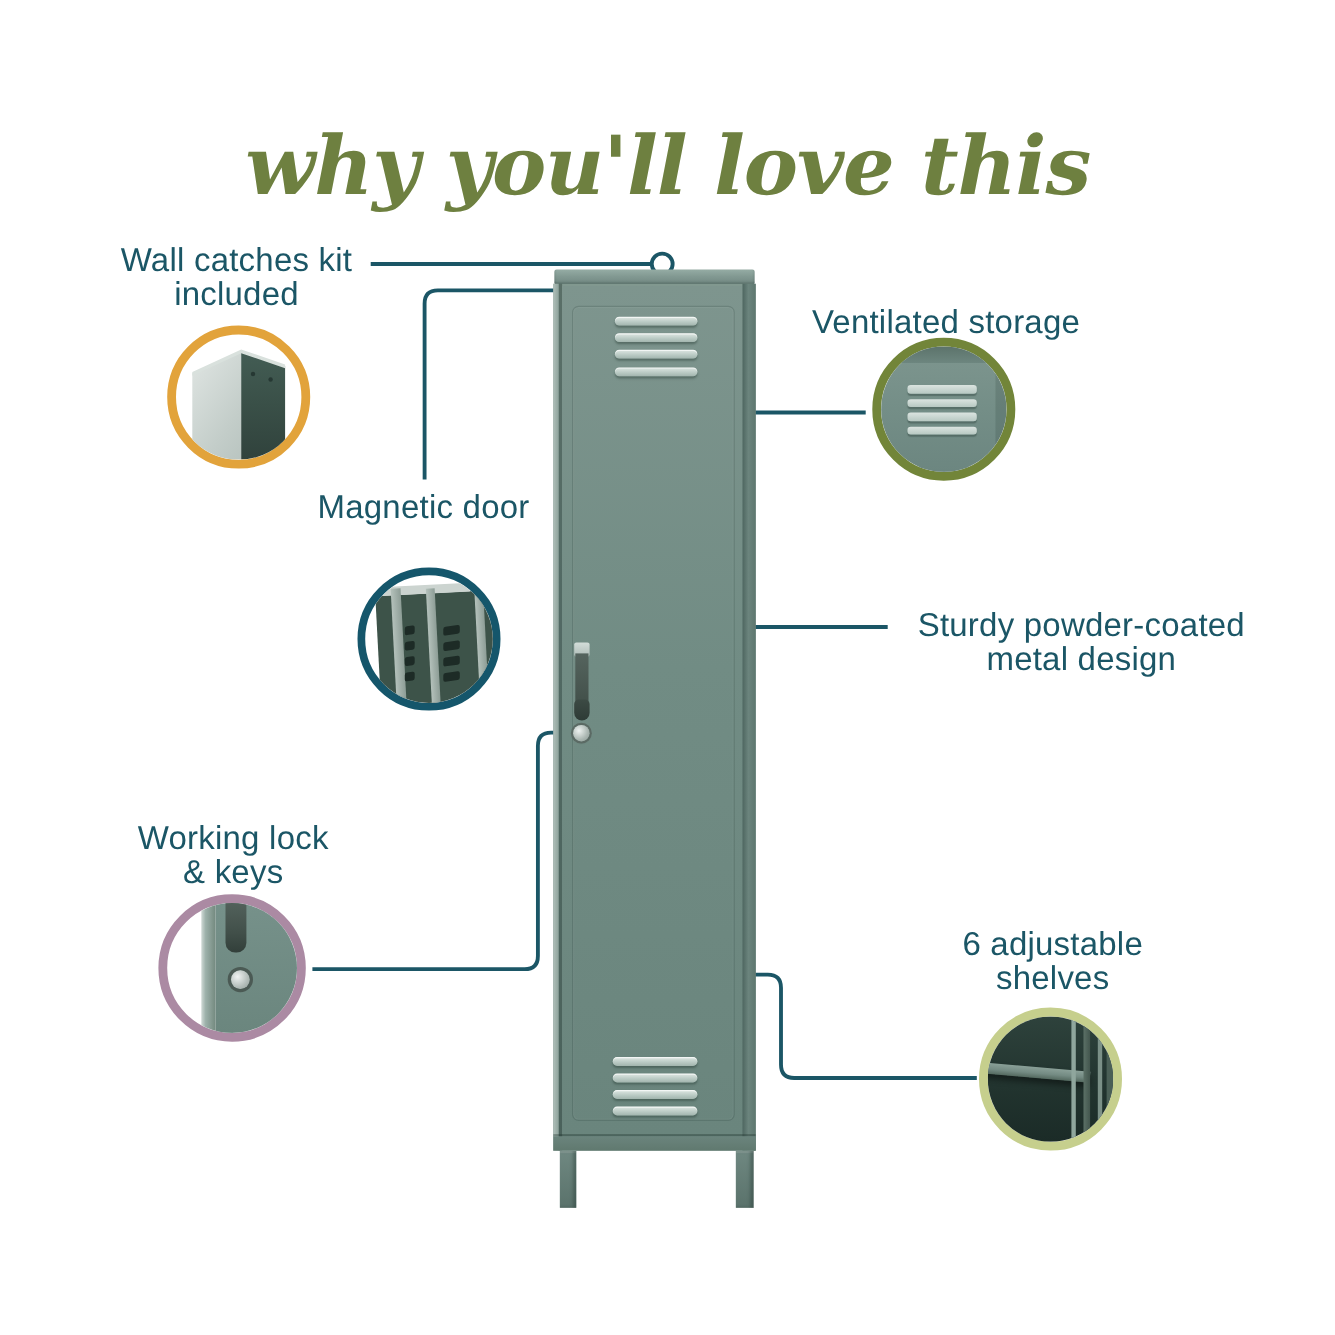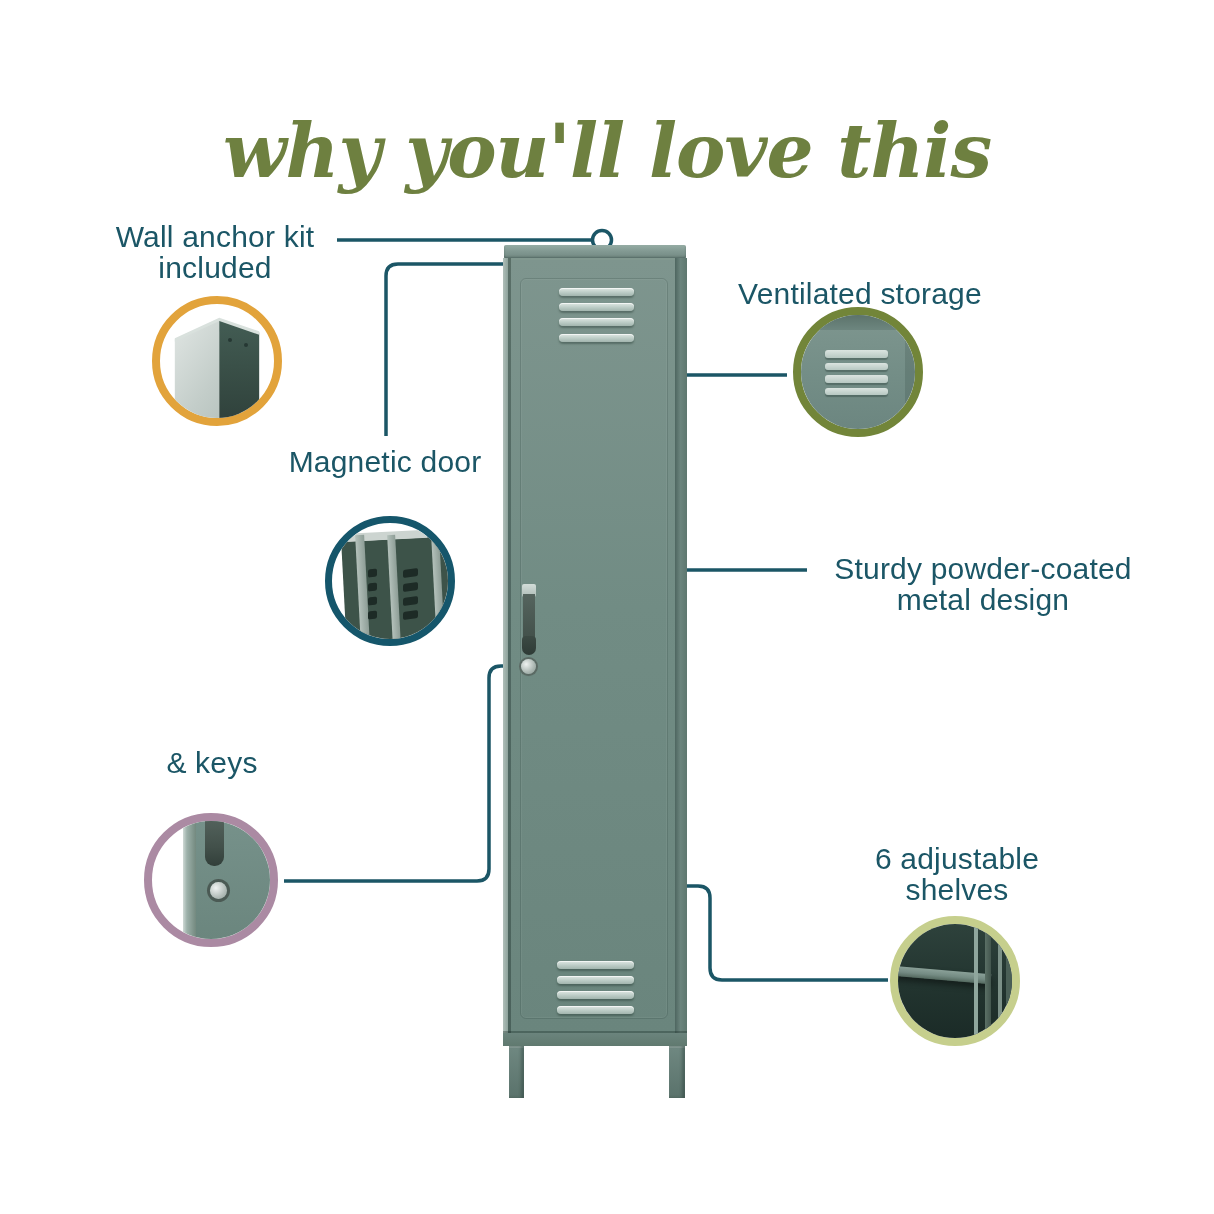--- a/index.html
+++ b/index.html
@@ -162,34 +162,35 @@
       </div>
       <div class="side-right"></div>
       <div class="door-bottom-line"></div>
       <div class="bottom-band"></div>
     </div>
     <div class="leg leg-l"></div>
     <div class="leg leg-r"></div>
   </div>
 
   <div class="lbl t-wall">
-    <div>Wall anchor kit</div>
+    <div>Wall catches kit</div>
     <div>included</div>
   </div>
   <div class="lbl t-vent">
     <div>Ventilated storage</div>
   </div>
   <div class="lbl t-mag">
     <div>Magnetic door</div>
   </div>
   <div class="lbl t-sturdy">
     <div>Sturdy powder-coated</div>
     <div>metal design</div>
   </div>
   <div class="lbl t-lock">
+    <div>Working lock</div>
     <div>&amp; keys</div>
   </div>
   <div class="lbl t-shelf">
     <div>6 adjustable</div>
     <div>shelves</div>
   </div>
 
   <div class="med m-wall">
     <div class="ph">
       <div class="cube-light"></div>

